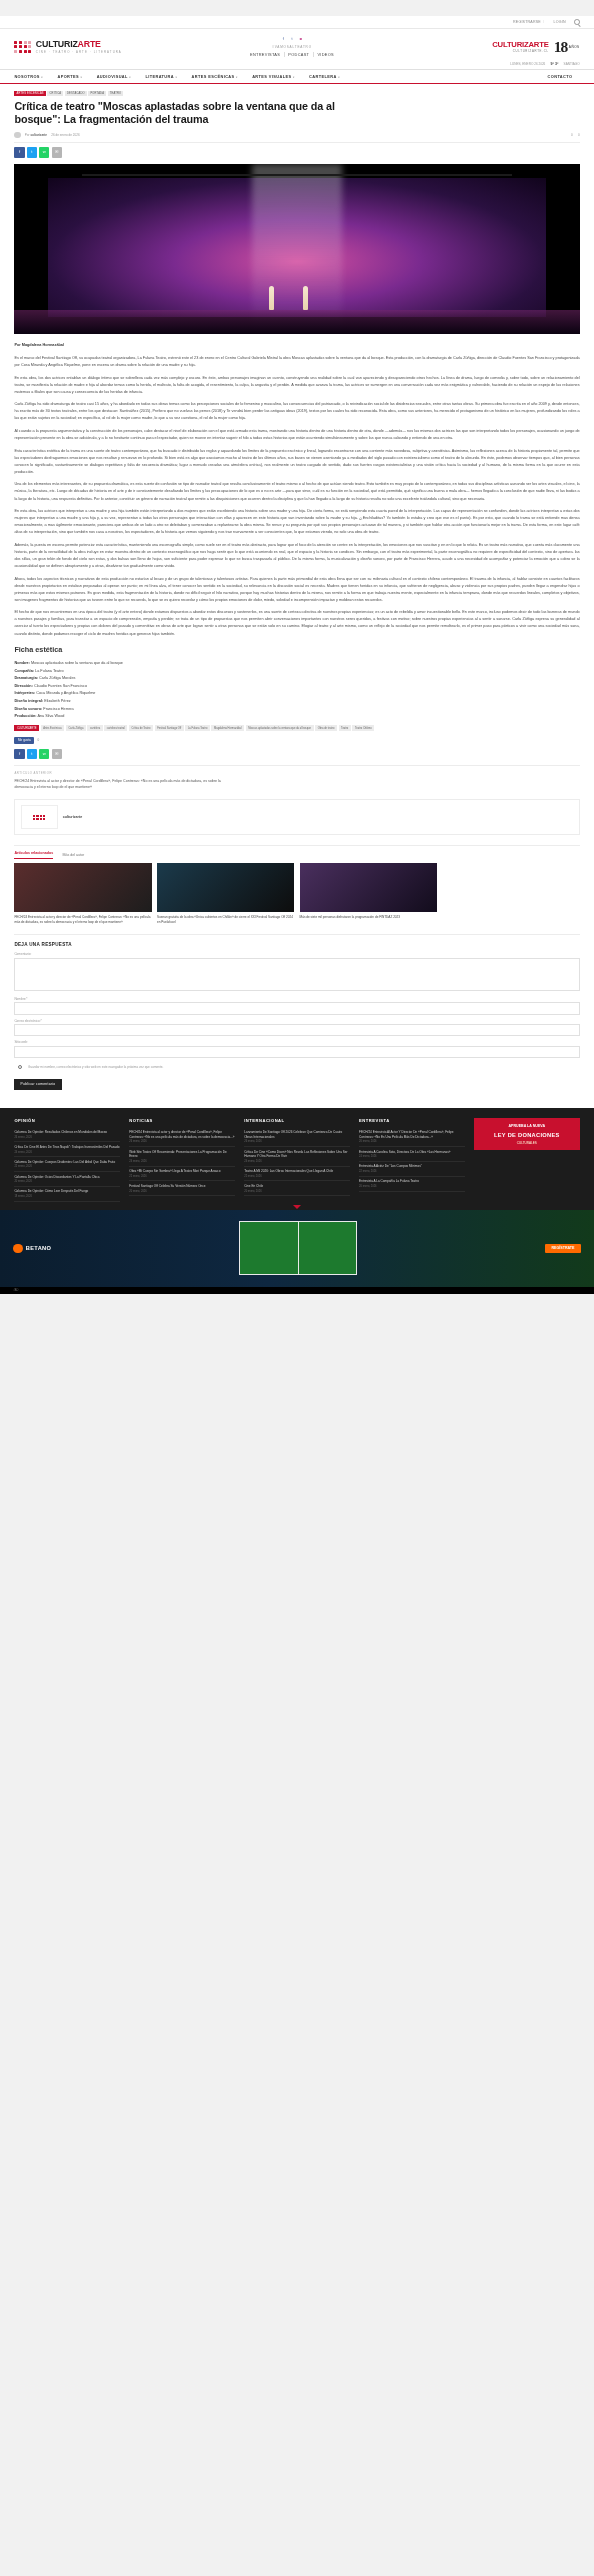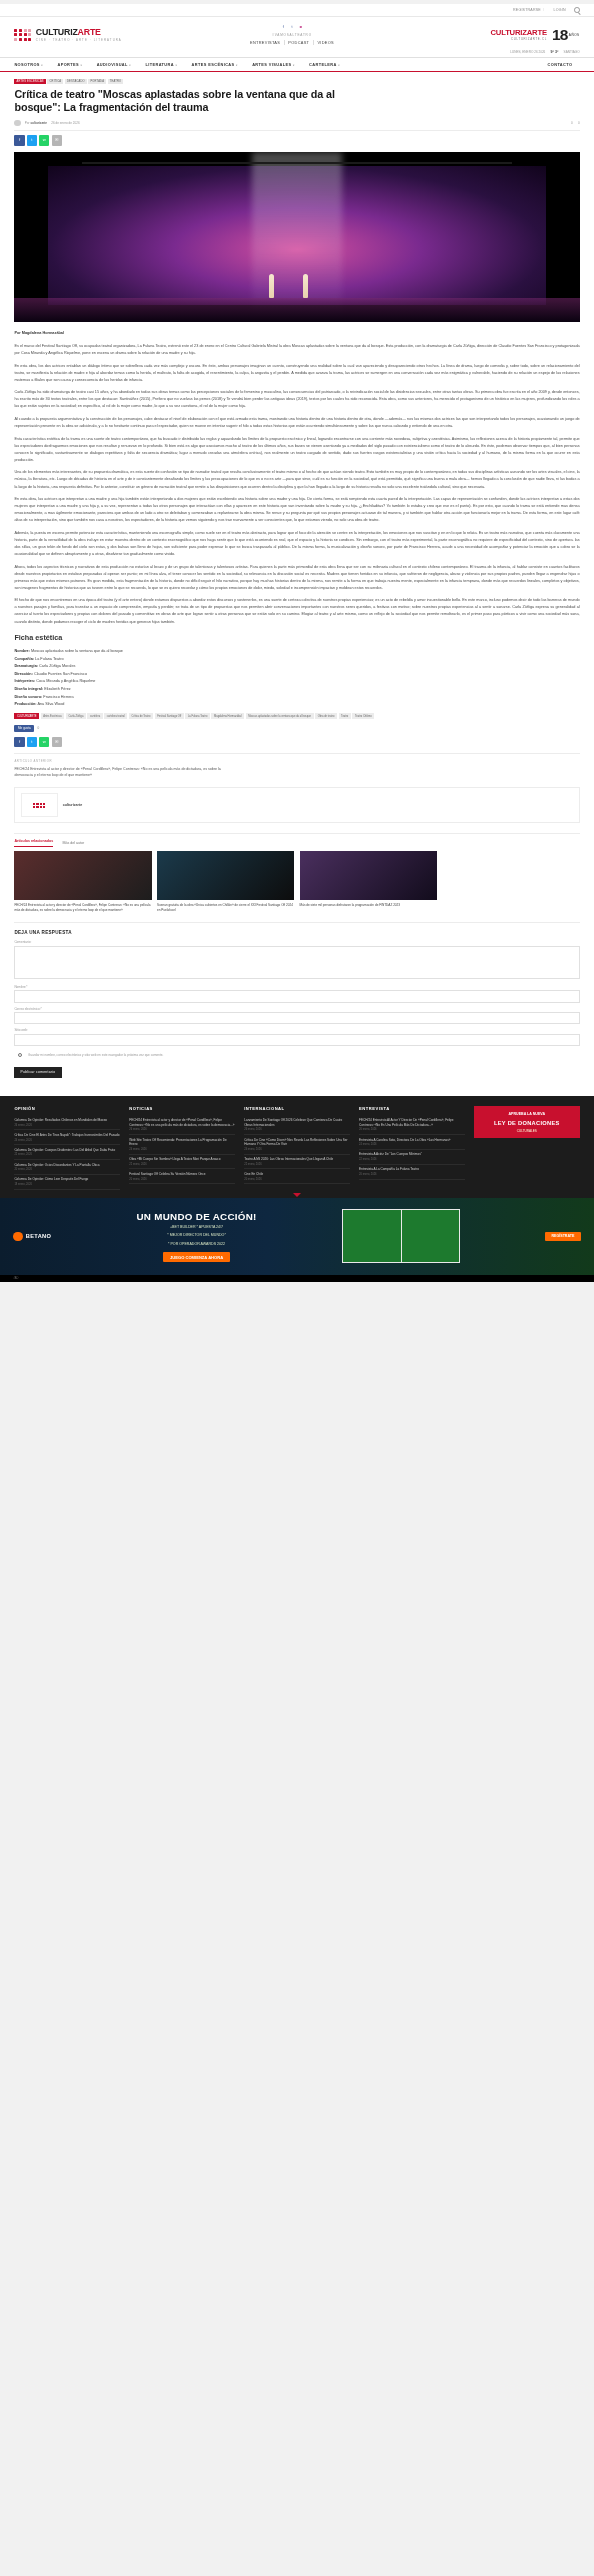--- a/index.html
+++ b/index.html
@@ -5,21 +5,21 @@
 <style>
   * { box-sizing: border-box; }
   html, body { margin:0; padding:0; }
   body {
     width: 594px;
     background: #f1f1f1;
     font-family: "Liberation Sans", sans-serif;
     color: #333;
     font-size: 6.2px;
   }
-  .page { width: 594px; margin: 4px auto; background: #ffffff; }
+  .page { width: 594px; margin: 16px auto; background: #ffffff; }
 
   
   .topbar {
     background: #ffffff;
     border-bottom: 0.5px solid #e8e8e8;
     height: 13.4px;
     display: flex;
     align-items: center;
     justify-content: flex-end;
     padding: 0 14.4px;
@@ -61,21 +61,21 @@
   .hashtag { font-size:3.1px; color:#999; letter-spacing:0.8px; }
   .mid-links { display:flex; gap: 0; font-size: 3.9px; color:#444; letter-spacing:0.3px; }
   .mid-links span { padding: 0 3.6px; border-right:0.5px solid #ddd; }
   .mid-links span:last-child { border-right:none; }
 
   .header-right { display:flex; align-items:center; gap:5.2px; min-width: 118px; justify-content:flex-end;}
   .hr-logo { text-align:right; }
   .hr-logo .l1 { font-size: 7.7px; font-weight:bold; color:#c8102e; letter-spacing:-0.2px;}
   .hr-logo .l2 { font-size: 2.8px; color:#777; letter-spacing:0.7px; }
   .anniv { display:flex; align-items:center; gap:1.5px; }
-  .anniv .num { font-size: 15.5px; font-weight: bold; color:#222; line-height: 13.4px; letter-spacing:-1px;}
+  .anniv .num { font-size: 15.5px; font-weight: bold; color:#222; line-height: 13.4px; letter-spacing:-1px;font-family:Liberation Serif, serif;}
   .anniv .txt { font-size: 3.1px; color:#222; letter-spacing:0.5px; text-transform:uppercase; }
 
   
   .datestrip {
     display:flex; justify-content:flex-end; align-items:center; gap: 5.2px;
     padding: 0 14.4px 3.1px 14.4px; font-size:3.1px; color:#999;
   }
   .datestrip .wx { color:#444; font-weight:bold; font-size:3.6px;}
 
   
@@ -595,26 +595,19 @@
   </div>
 
   <div class="ad">
     <div class="notch"></div>
     <div class="left">
       <div class="betano">
         <span class="dot"></span>
         <span class="tx">BETANO</span>
       </div>
     </div>
-    <div class="mid">
-      <div class="h">UN MUNDO DE ACCIÓN!</div>
-      <div class="s">+BET BUILDER * APUESTA 24/7</div>
-      <div class="s">* MEJOR DIRECTOR DEL MUNDO*</div>
-      <div class="s">* POR OPERADOR AWARDS 2022</div>
-      <div class="cta">JUEGO COMIENZA AHORA</div>
-    </div>
     <div class="pitch"></div>
     <div class="reg">REGÍSTRATE</div>
   </div>
   <div class="adfoot">#AD</div>
 
 </div>
 
 
 </body></html>

